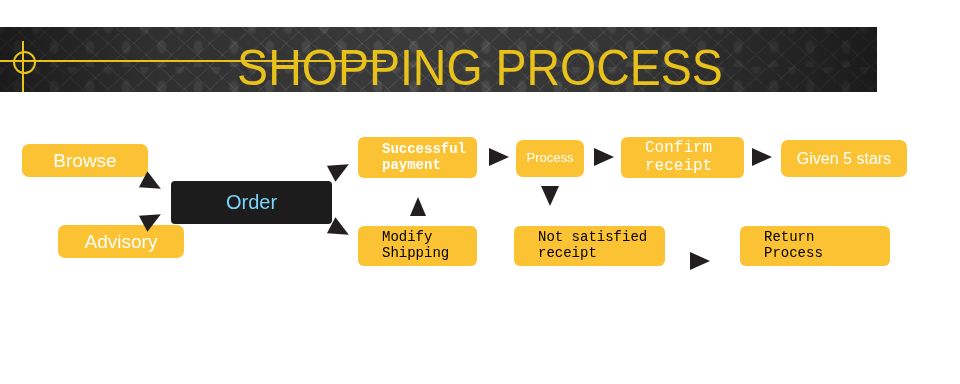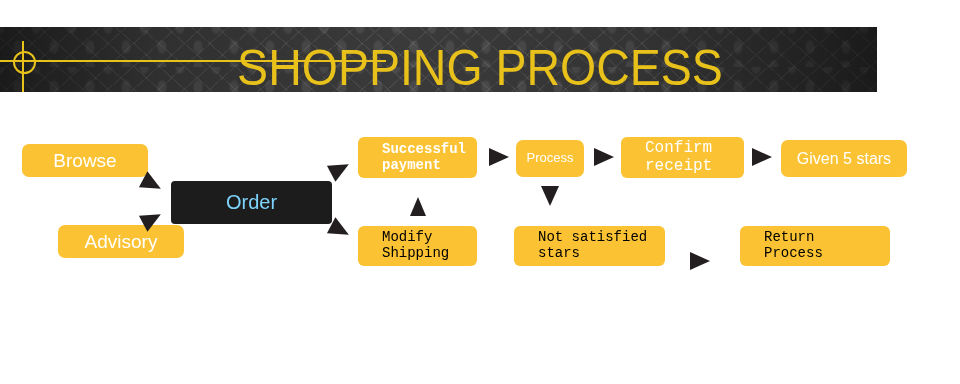--- a/index.html
+++ b/index.html
@@ -134,21 +134,21 @@
 
   <div class="arrow ar-right" style="left:489px;top:56px;"></div>
 
   <div class="node light center" style="left:516px;top:48px;width:68px;height:37px;font-size:13px;">Process</div>
 
   <div class="arrow ar-right" style="left:594px;top:56px;"></div>
 
   <div class="arrow ar-down" style="left:541px;top:94px;"></div>
 
   <div class="node dark left" style="left:514px;top:134px;width:151px;height:40px;font-size:14px;">Not satisfied
-stars</div>
+receipt</div>
 
   <div class="node light left" style="left:621px;top:45px;width:123px;height:41px;font-size:16px;">Confirm
 receipt</div>
 
   <div class="arrow ar-right" style="left:752px;top:56px;"></div>
 
   <div class="node light center" style="left:781px;top:48px;width:126px;height:37px;font-size:16px;">Given 5 stars</div>
 
   <div class="arrow ar-right" style="left:690px;top:160px;"></div>
 

